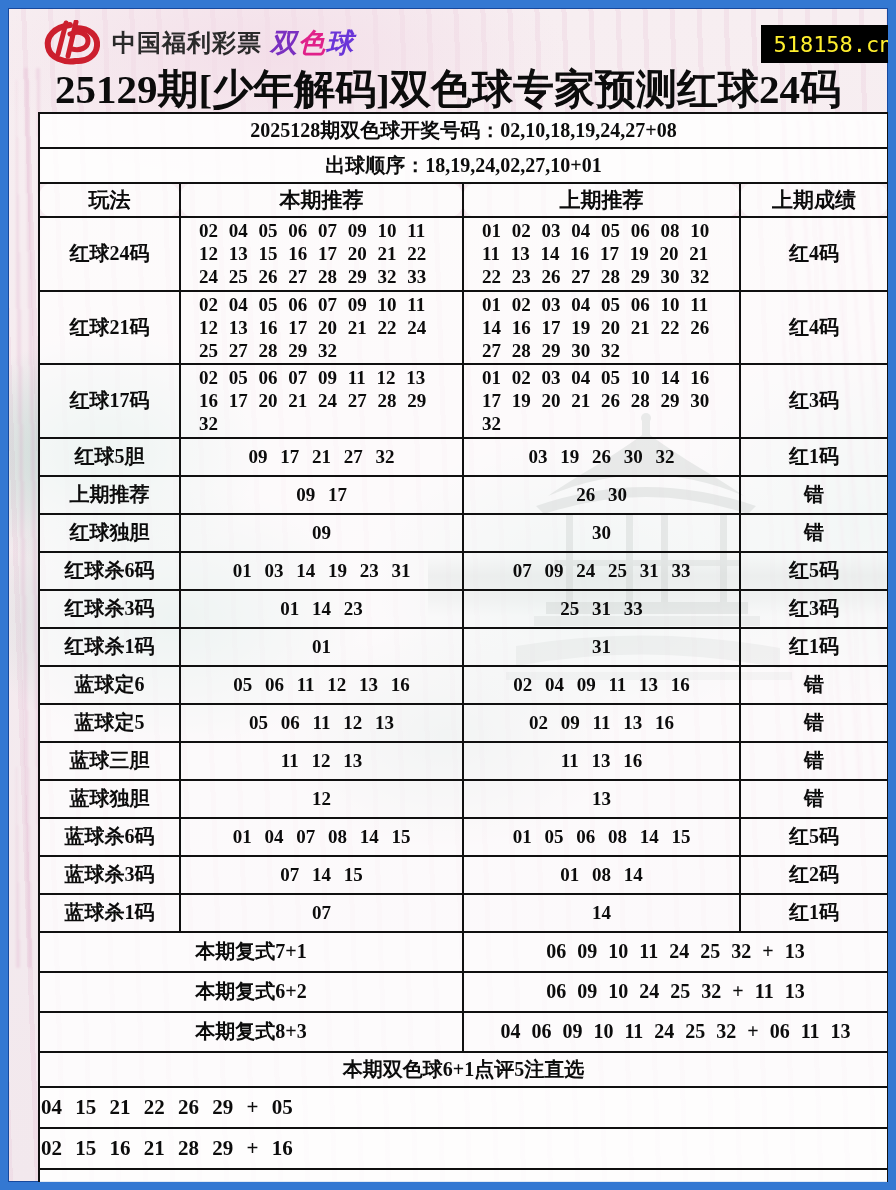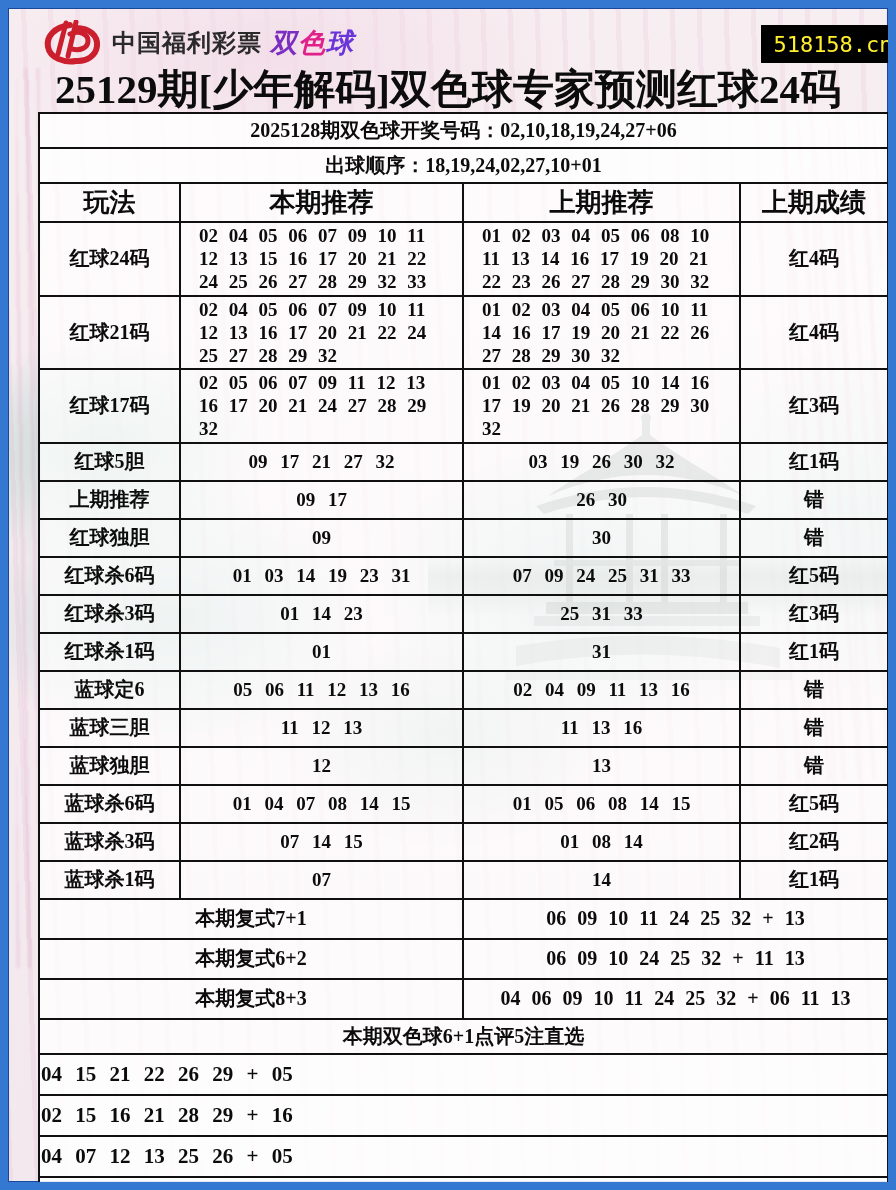--- a/index.html
+++ b/index.html
@@ -38,21 +38,21 @@
         color:#ffef2e;font-family:"DejaVu Sans Mono","Liberation Mono",monospace;
         font-size:22px;font-weight:400;display:flex;align-items:center;justify-content:center;}
   .page-title{position:absolute;top:54px;left:0;width:100%;text-align:center;
         font-size:41px;font-weight:700;letter-spacing:0px;white-space:nowrap;}
   
   table.predict{position:absolute;top:104px;left:30px;width:849px;border-collapse:collapse;
         table-layout:fixed;font-weight:700;}
   .predict td,.predict th{border:2px solid #101010;background:rgba(255,255,255,.74);
         overflow:hidden;}
   .predict .announce td{height:31px;font-size:20px;text-align:center;background:rgba(255,255,255,.85);}
-  .predict .head th{height:30px;font-size:26px;text-align:center;}
+  .predict .head th{height:30px;font-size:21px;text-align:center;border-radius:14px;}
   .play{font-size:20px;text-align:center;}
   .nums{font-size:19px;line-height:1.22;text-align:left;word-spacing:6px;padding:1px 18px;}
   .nums.center{text-align:center;word-spacing:8px;margin-left:8px;}
   .res{font-size:20px;text-align:center;}
   tr.single td{height:34px;}
   tr.fushi td{height:36px;font-size:20px;text-align:center;word-spacing:6px;background:rgba(255,255,255,.8);}
   tr.review-head td{height:31px;font-size:20px;text-align:center;background:rgba(255,255,255,.8);}
   tr.review td{height:37px;font-size:21px;text-align:left;word-spacing:8px;background:rgba(255,255,255,.88);margin-left:36px;}
 </style>
 </head>
@@ -100,21 +100,21 @@
   <table class="predict">
     <colgroup>
         <col style="width:141px">
         <col style="width:283px">
         <col style="width:277px">
         <col style="width:148px">
       </colgroup>
 
     <tbody>
         <tr class="announce">
-      <td colspan="4">2025128期双色球开奖号码：02,10,18,19,24,27+06</td>
+      <td colspan="4">2025128期双色球开奖号码：02,10,18,19,24,27+08</td>
         </tr>
     <tr class="announce">
       <td colspan="4">出球顺序：18,19,24,02,27,10+01</td>
         </tr>
 
     <tr class="head">
       <th>玩法</th>
       <th>本期推荐</th>
       <th>上期推荐</th>
       <th>上期成绩</th>
@@ -174,20 +174,26 @@
       <td class="nums center">31</td>
       <td class="res">红1码</td>
     </tr>
     <tr class="single">
       <td class="play">蓝球定6</td>
       <td class="nums center">05 06 11 12 13 16</td>
       <td class="nums center">02 04 09 11 13 16</td>
       <td class="res">错</td>
     </tr>
     <tr class="single">
+      <td class="play">蓝球定5</td>
+      <td class="nums center">05 06 11 12 13</td>
+      <td class="nums center">02 09 11 13 16</td>
+      <td class="res">错</td>
+    </tr>
+    <tr class="single">
       <td class="play">蓝球三胆</td>
       <td class="nums center">11 12 13</td>
       <td class="nums center">11 13 16</td>
       <td class="res">错</td>
     </tr>
     <tr class="single">
       <td class="play">蓝球独胆</td>
       <td class="nums center">12</td>
       <td class="nums center">13</td>
       <td class="res">错</td>

